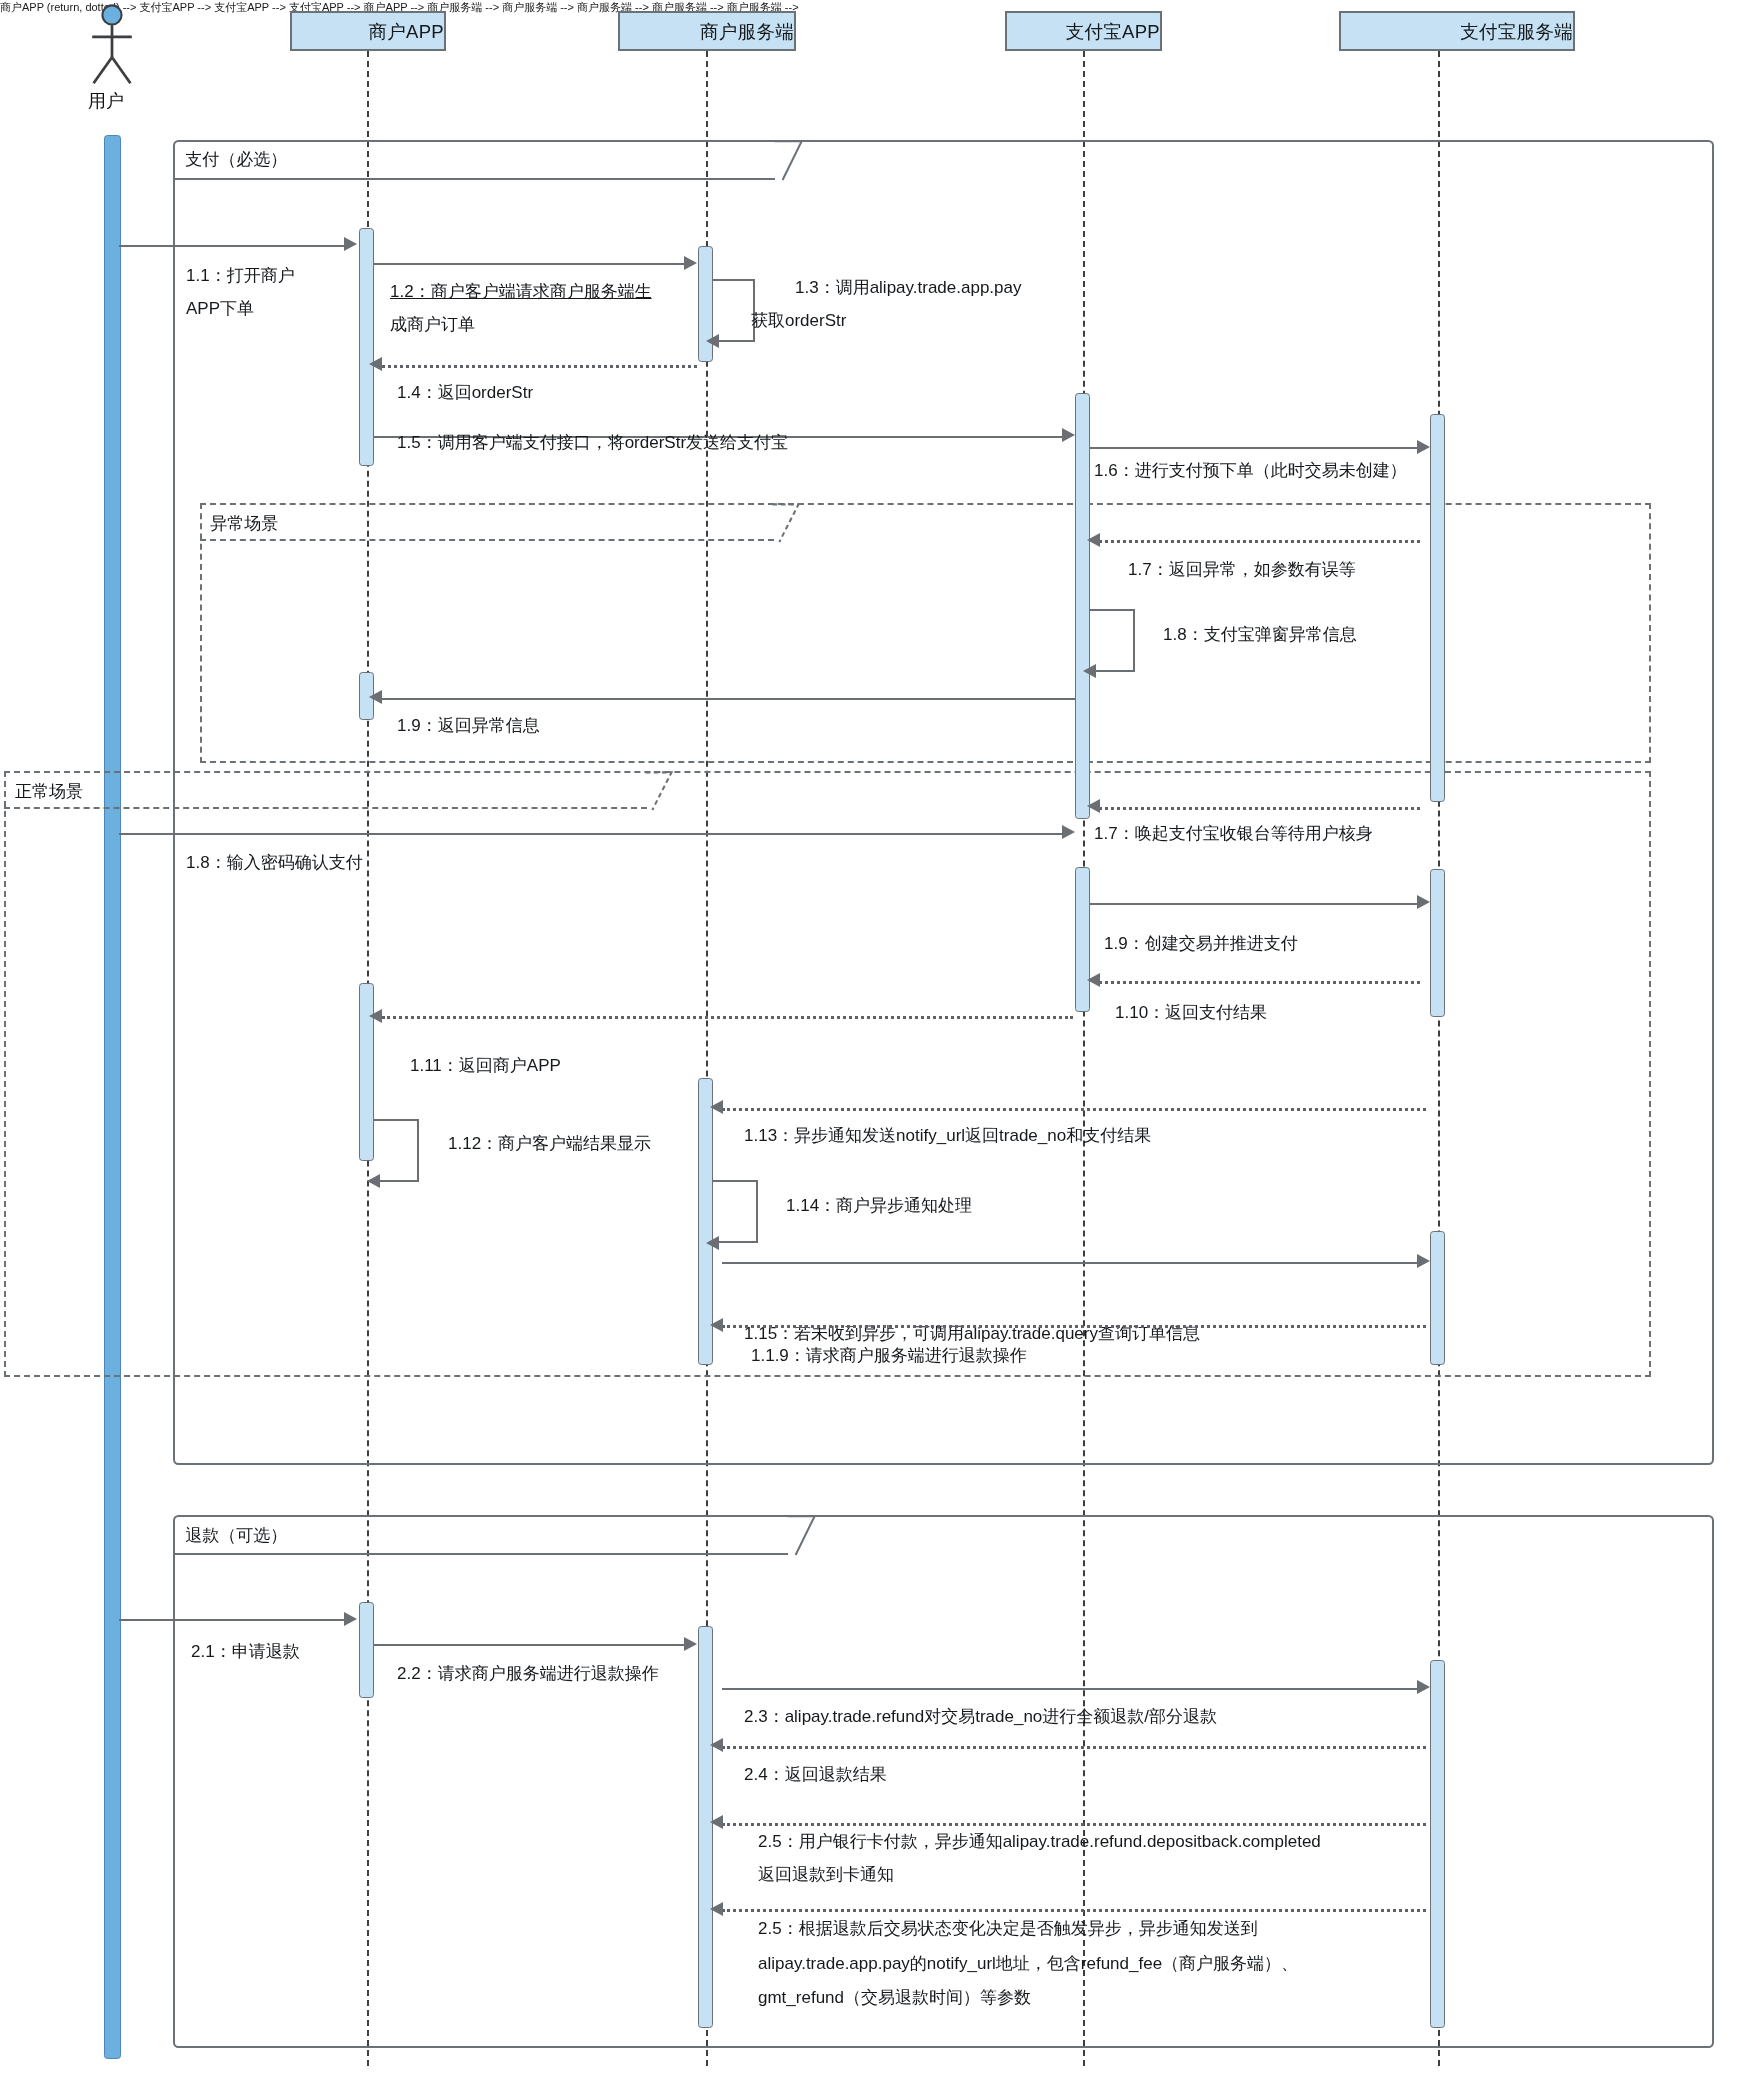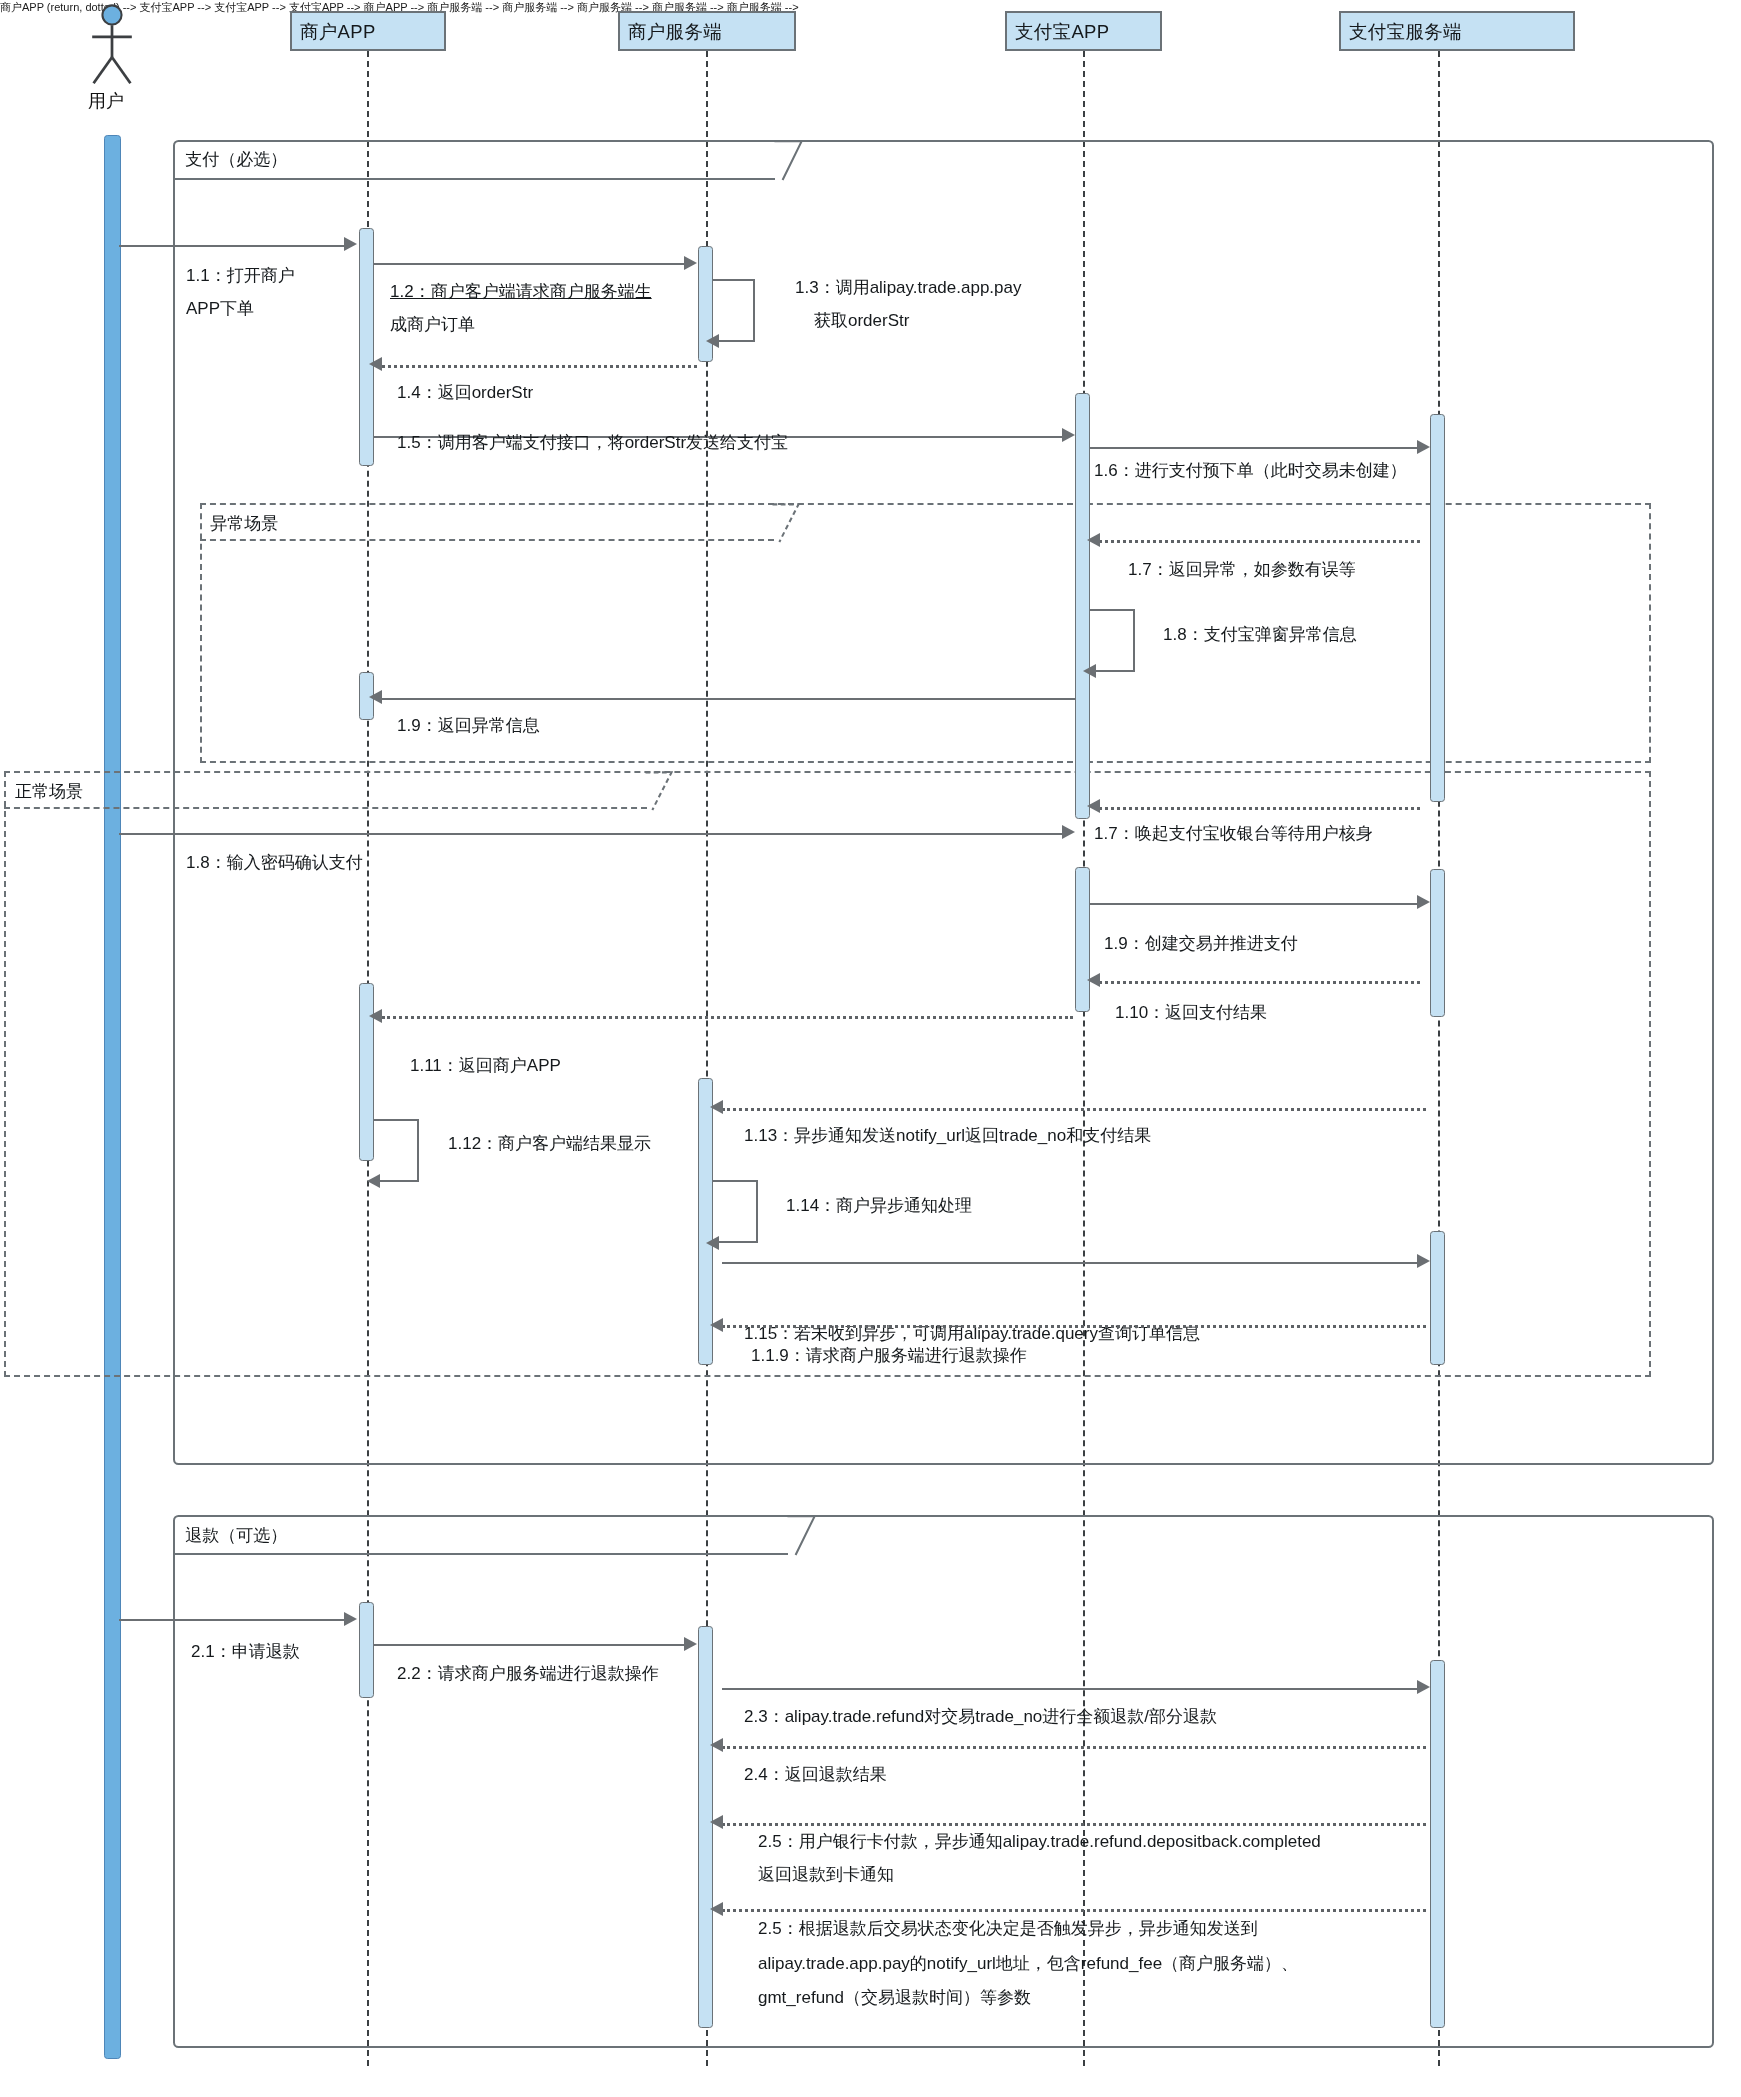--- a/index.html
+++ b/index.html
@@ -30,21 +30,21 @@
   }
 
   
   .participant {
     position: absolute;
     box-sizing: border-box;
     background: #c5e1f3;
     border: 2.7px solid #6b7277;
     display: flex;
     align-items: center;
-    justify-content: flex-start;
+    justify-content: flex-end;
     font-size: 18.5px;
     color: #15191c;
     letter-spacing: 0.3px;
     padding-left: 8px;
   }
 
   
   .lifeline {
     position: absolute;
     width: 0;
@@ -233,21 +233,21 @@
   
   <div class="msg" style="left:374px; top:263px; width:311px;"></div>
   <div class="arrow-r" style="left:684px; top:256px;"></div>
   <div class="label" style="left:390px; top:276px;text-decoration:underline;">1.2：商户客户端请求商户服务端生</div>
   <div class="label" style="left:390px; top:309px;">成商户订单</div>
 
   
   <div class="selfcall" style="left:713px; top:279px; width:42px; height:63px;"></div>
   <div class="arrow-l" style="left:706px; top:334px;"></div>
   <div class="label" style="left:795px; top:272px;">1.3：调用alipay.trade.app.pay</div>
-  <div class="label" style="left:814px; top:305px;">获取orderStr</div>
+  <div class="label" style="left:751px; top:305px;">获取orderStr</div>
 
    商户APP (return, dotted) --&gt;
   <div class="msg ret" style="left:382px; top:365px; width:315px;"></div>
   <div class="arrow-l" style="left:369px; top:357px;"></div>
   <div class="label" style="left:397px; top:377px;">1.4：返回orderStr</div>
 
   
   <div class="msg" style="left:374px; top:436px; width:691px;"></div>
   <div class="arrow-r" style="left:1062px; top:428px;"></div>
   <div class="label" style="left:397px; top:427px;">1.5：调用客户端支付接口，将orderStr发送给支付宝</div>

